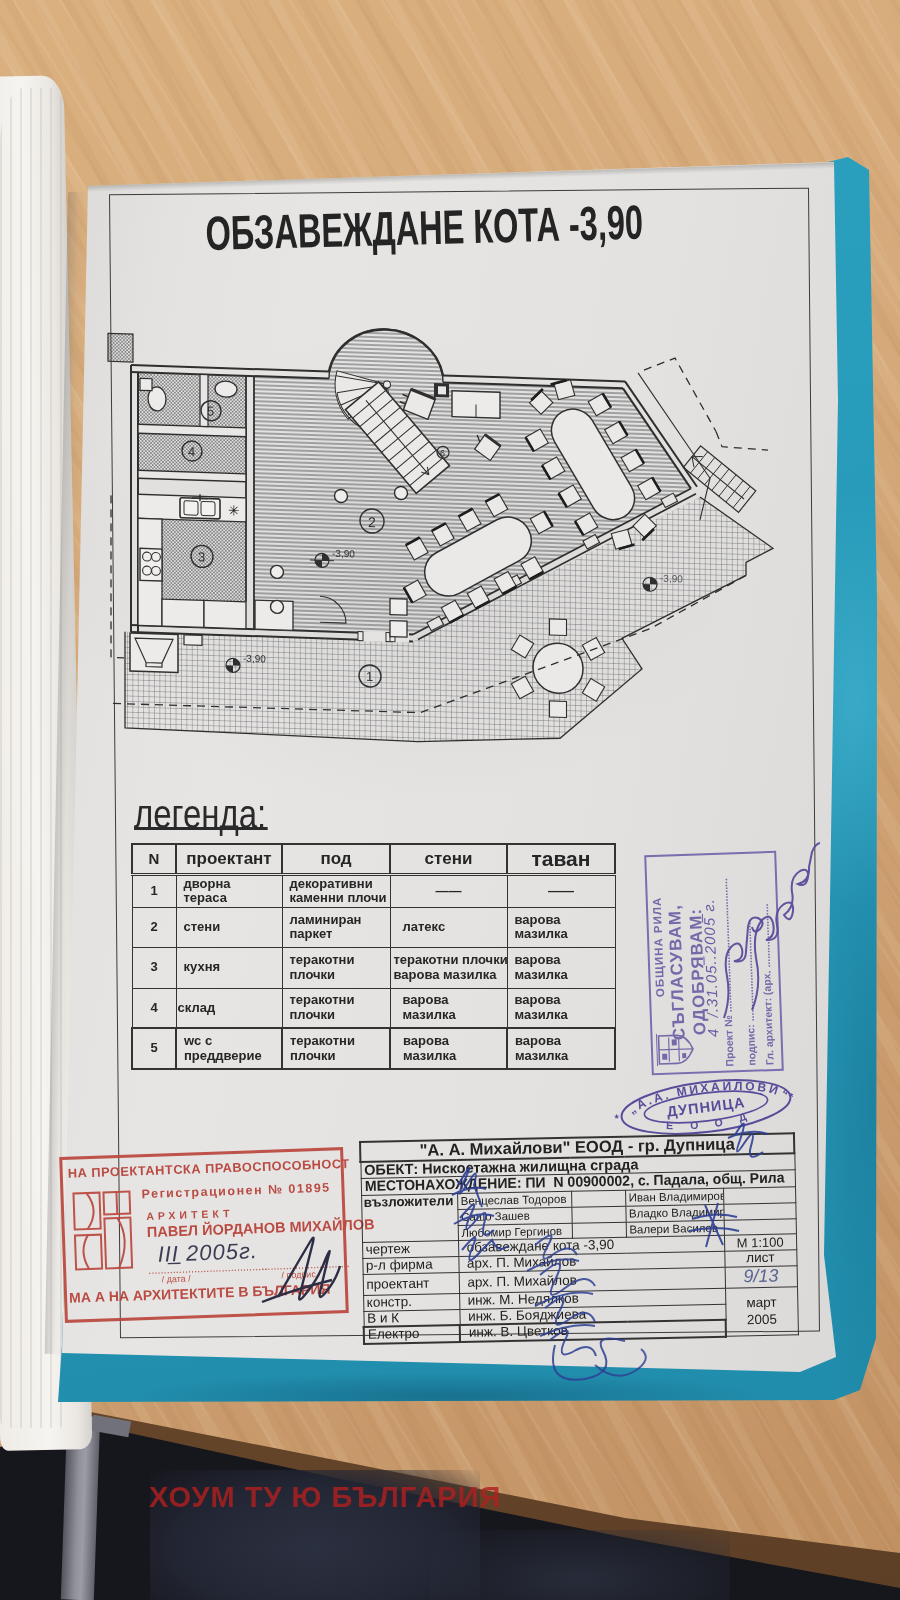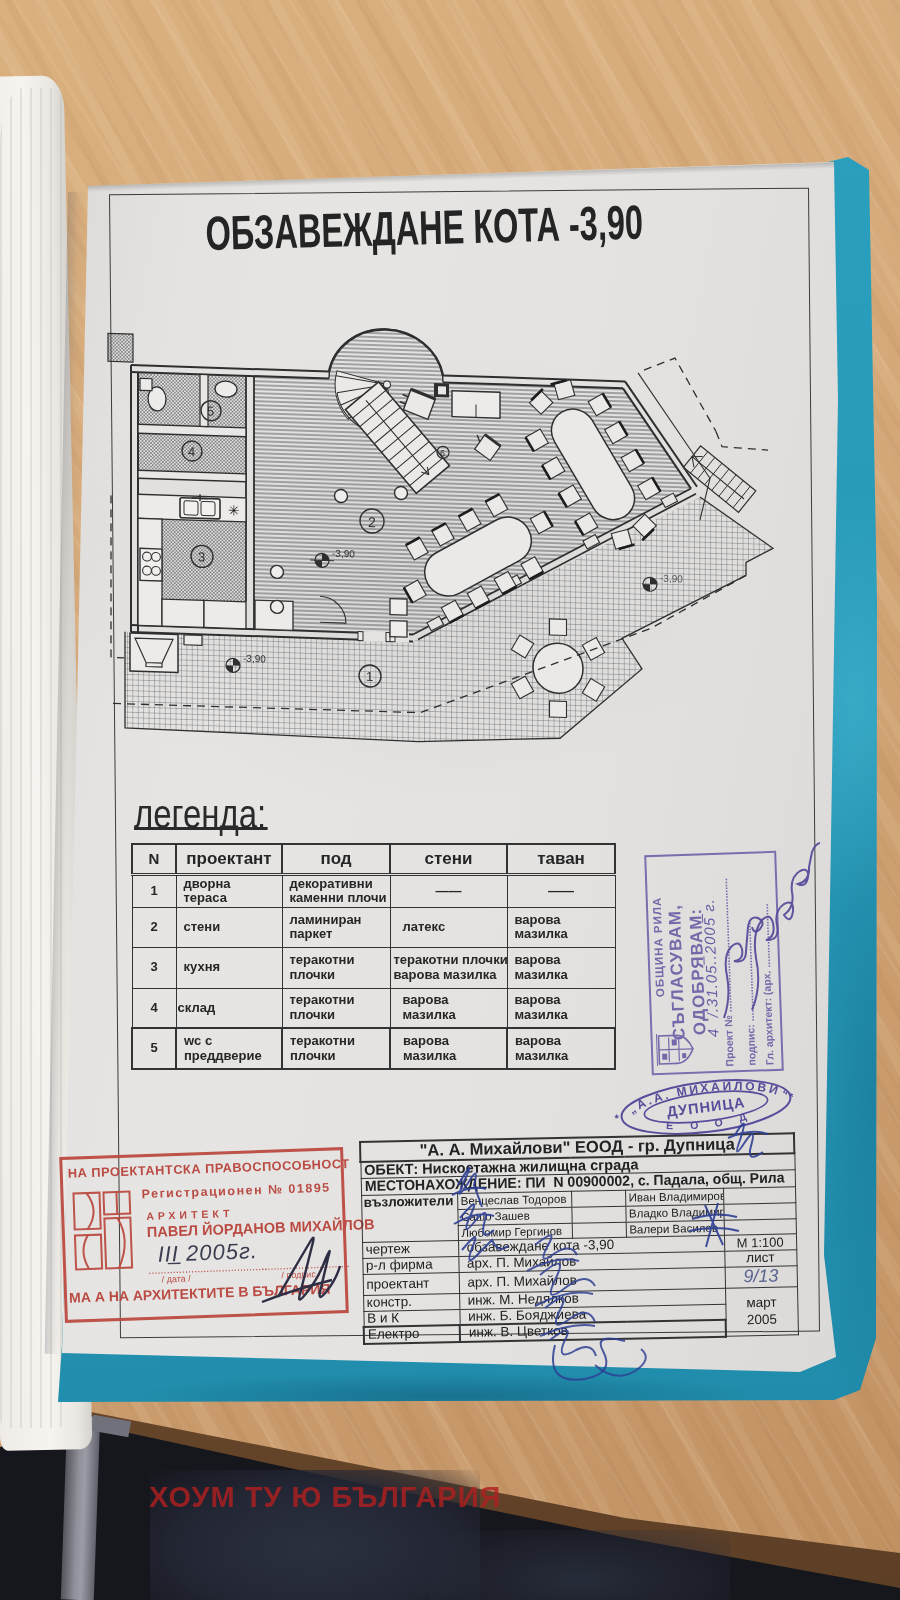--- a/index.html
+++ b/index.html
@@ -344,21 +344,21 @@
       <col style="width:108px">
       <col style="width:117px">
       <col style="width:108px">
     </colgroup>
   <tbody>
       <tr style="height:30px;">
     <th style="border:2px solid #333;border-bottom:3px double #333;font-size:15px;">N</th>
     <th style="border:2px solid #333;border-bottom:3px double #333;font-size:17px;">проектант</th>
     <th style="border:2px solid #333;border-bottom:3px double #333;font-size:17px;margin-left:28px;">под</th>
     <th style="border:2px solid #333;border-bottom:3px double #333;font-size:17px;">стени</th>
-    <th style="border:2px solid #333;border-bottom:3px double #333;font-size:17px;">таван</th>
+    <th style="border:2px solid #333;border-bottom:3px double #333;font-size:21px;">таван</th>
   </tr>
   <tr style="height:32px;font-size:13px;font-weight:bold;line-height:1.12;white-space:nowrap;">
     <td style="overflow:hidden;border:1.5px solid #333;text-align:center;">1</td>
     <td style="overflow:hidden;border:1.5px solid #333;padding-left:7px;">дворна<br>тераса</td>
     <td style="overflow:hidden;border:1.5px solid #333;padding-left:7px;">декоративни<br>каменни плочи</td>
     <td style="overflow:hidden;border:1.5px solid #333;text-align:center;">——</td>
     <td style="overflow:hidden;border:1.5px solid #333;text-align:center;">——</td>
   </tr>
   <tr style="height:40px;font-size:13px;font-weight:bold;line-height:1.12;white-space:nowrap;">
     <td style="overflow:hidden;border:1.5px solid #333;text-align:center;">2</td>

